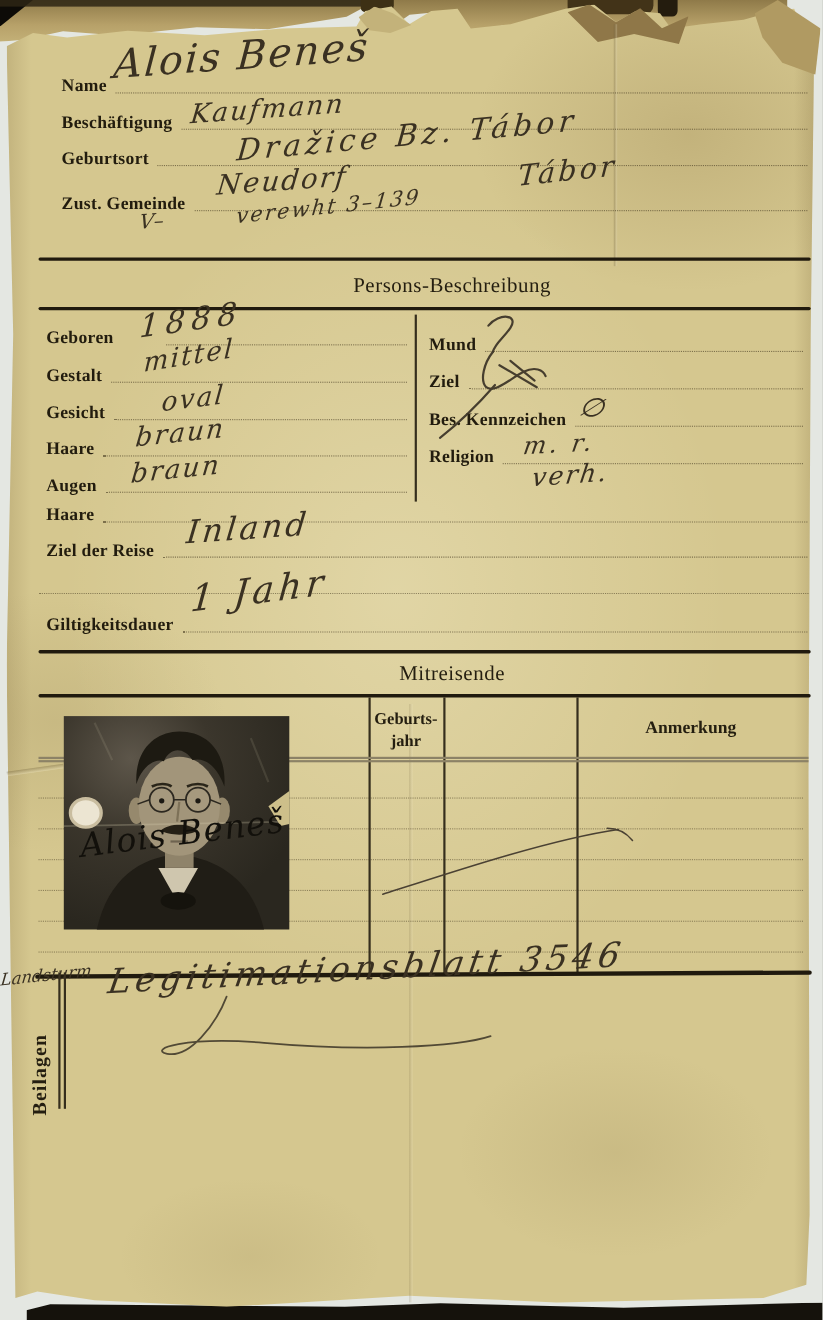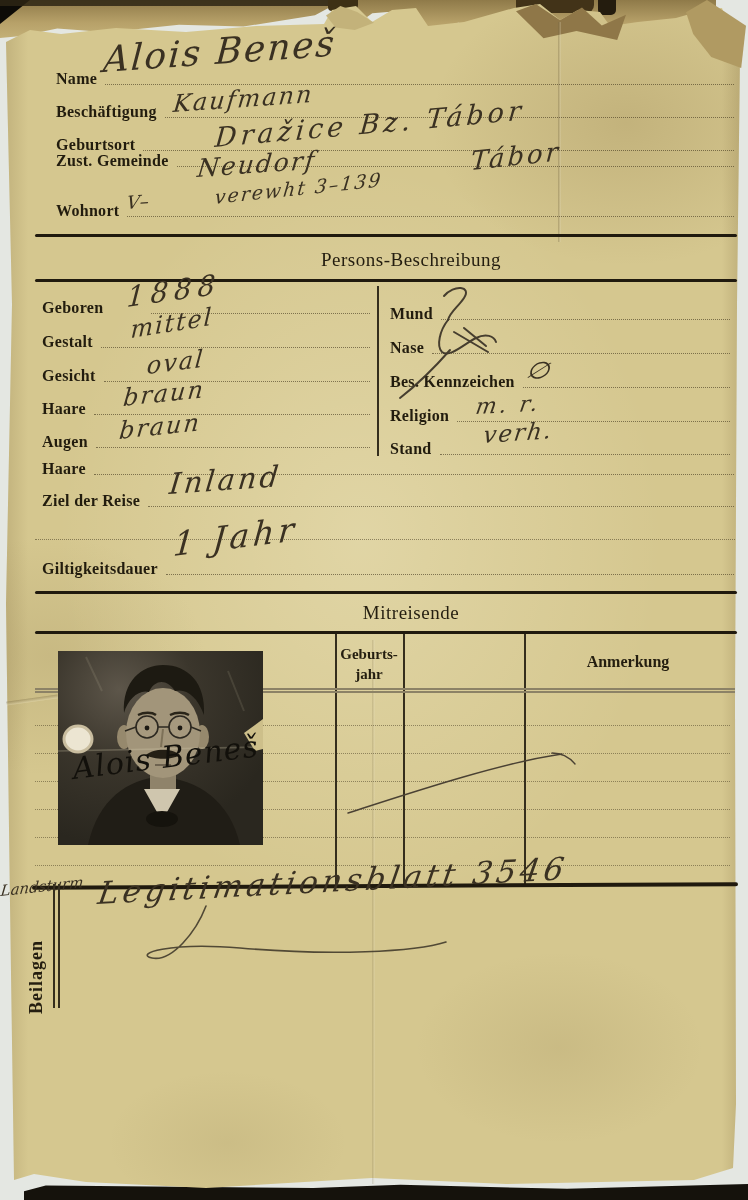--- a/index.html
+++ b/index.html
@@ -82,26 +82,22 @@
       <span class="lead"></span>
   </div>
   <div class="frow" style="left:56px;top:95px;width:680px;height:26px;">
     <span class="lbl">Beschäftigung</span>
       <span class="lead"></span>
   </div>
   <div class="frow" style="left:56px;top:128px;width:680px;height:26px;">
     <span class="lbl">Geburtsort</span>
       <span class="lead"></span>
   </div>
-  <div class="frow" style="left:56px;top:144px;width:680px;height:26px;">
+  <div class="frow" style="left:56px;top:169px;width:680px;height:26px;">
     <span class="lbl">Zust. Gemeinde</span>
-      <span class="lead"></span>
-  </div>
-  <div class="frow" style="left:56px;top:194px;width:680px;height:26px;">
-    <span class="lbl">Wohnort</span>
       <span class="lead"></span>
   </div>
 
   <span class="hw" style="left:102px;top:42px;font-size:36px;transform:rotate(-4deg) skewX(-8deg);letter-spacing:2px;">Alois Beneš</span>
   <span class="hw" style="left:172px;top:92px;font-size:24px;transform:rotate(-4deg) skewX(-10deg);letter-spacing:2px;">Kaufmann</span>
   <span class="hw" style="left:214px;top:124px;font-size:27px;transform:rotate(-5deg) skewX(-10deg);letter-spacing:4px;">Dražice Bz. Tábor</span>
   <span class="hw" style="left:196px;top:156px;font-size:25px;transform:rotate(-4deg) skewX(-10deg);letter-spacing:2px;">Neudorf</span>
   <span class="hw" style="left:470px;top:148px;font-size:26px;transform:rotate(-6deg) skewX(-10deg);letter-spacing:3px;">Tábor</span>
   <span class="hw" style="left:126px;top:194px;font-size:18px;transform:rotate(-4deg) skewX(-10deg);">V–</span>
   <span class="hw" style="left:214px;top:188px;font-size:19px;transform:rotate(-6deg) skewX(-12deg);letter-spacing:2px;">verewht 3–139</span>
@@ -137,33 +133,29 @@
   <span class="hw" style="left:122px;top:386px;font-size:24px;transform:rotate(-6deg) skewX(-12deg);letter-spacing:2px;">braun</span>
   <span class="hw" style="left:118px;top:419px;font-size:24px;transform:rotate(-6deg) skewX(-12deg);letter-spacing:2px;">braun</span>
 
   <div class="vline" style="left:377px;top:286px;height:170px;"></div>
 
   <div class="frow" style="left:390px;top:298px;width:342px;height:25px;">
     <span class="lbl">Mund</span>
       <span class="lead"></span>
   </div>
   <div class="frow" style="left:390px;top:332px;width:342px;height:25px;">
-    <span class="lbl">Nase</span>
+    <span class="lbl">Ziel</span>
       <span class="lead"></span>
   </div>
   <div class="frow" style="left:390px;top:366px;width:342px;height:25px;">
     <span class="lbl" style="font-size:16px;">Bes. Kennzeichen</span>
       <span class="lead"></span>
   </div>
   <div class="frow" style="left:390px;top:400px;width:342px;height:25px;">
     <span class="lbl">Religion</span>
-      <span class="lead"></span>
-  </div>
-  <div class="frow" style="left:390px;top:433px;width:342px;height:25px;">
-    <span class="lbl">Stand</span>
       <span class="lead"></span>
   </div>
 
   <svg style="left:392px;top:284px;" width="130" height="120" viewBox="0 0 130 120">
     <g fill="none" stroke="#3a3226" stroke-width="2" stroke-linecap="round" opacity="0.92">
       <path d="M52,12 C62,0 80,2 72,14 C66,23 58,28 56,36"></path>
       <path d="M56,36 C48,46 44,62 50,68 C58,74 72,60 84,54 C94,49 102,52 104,58"></path>
       <path d="M62,48 L96,68"></path>
       <path d="M72,44 L94,62"></path>
       <path d="M58,66 C44,82 26,100 8,114"></path>

